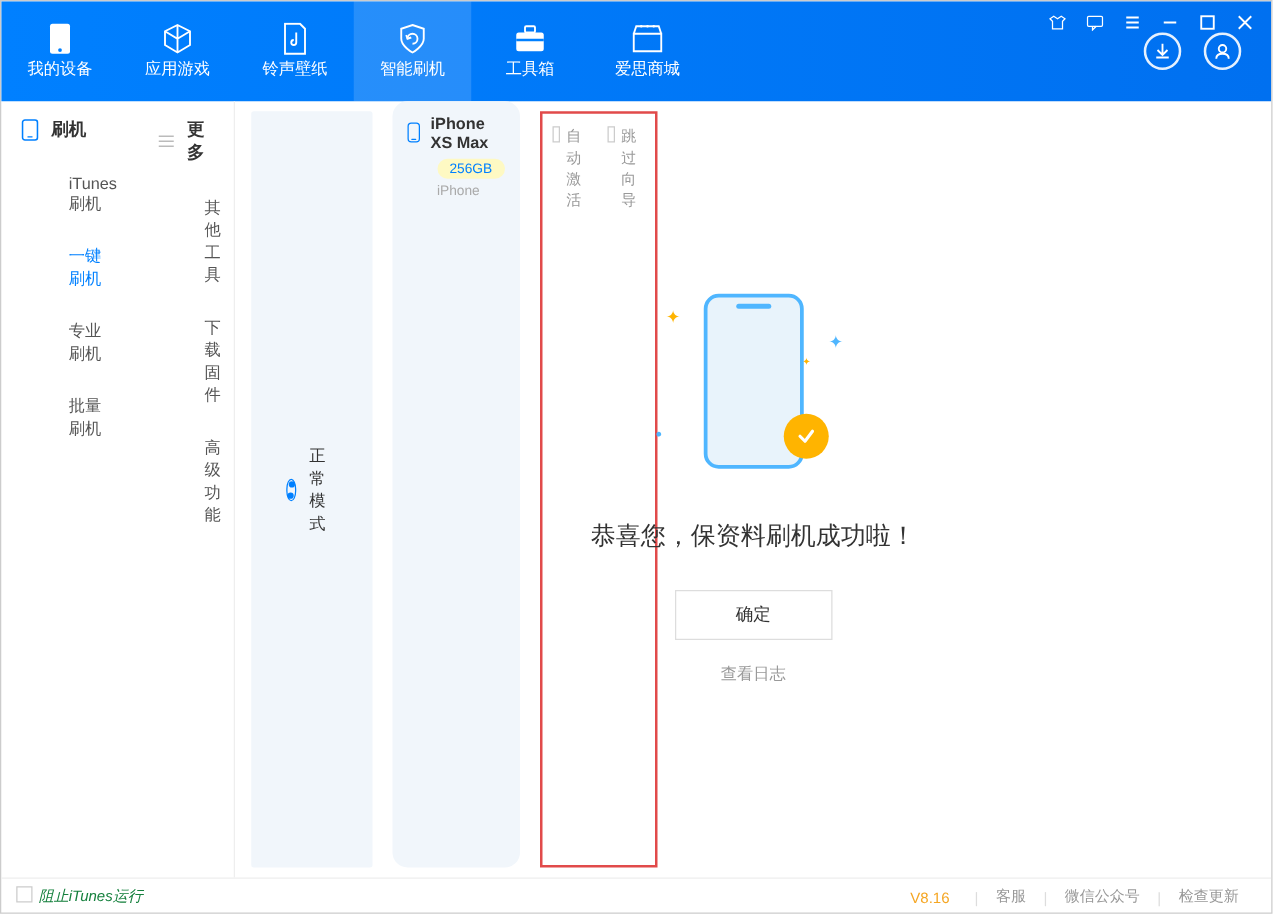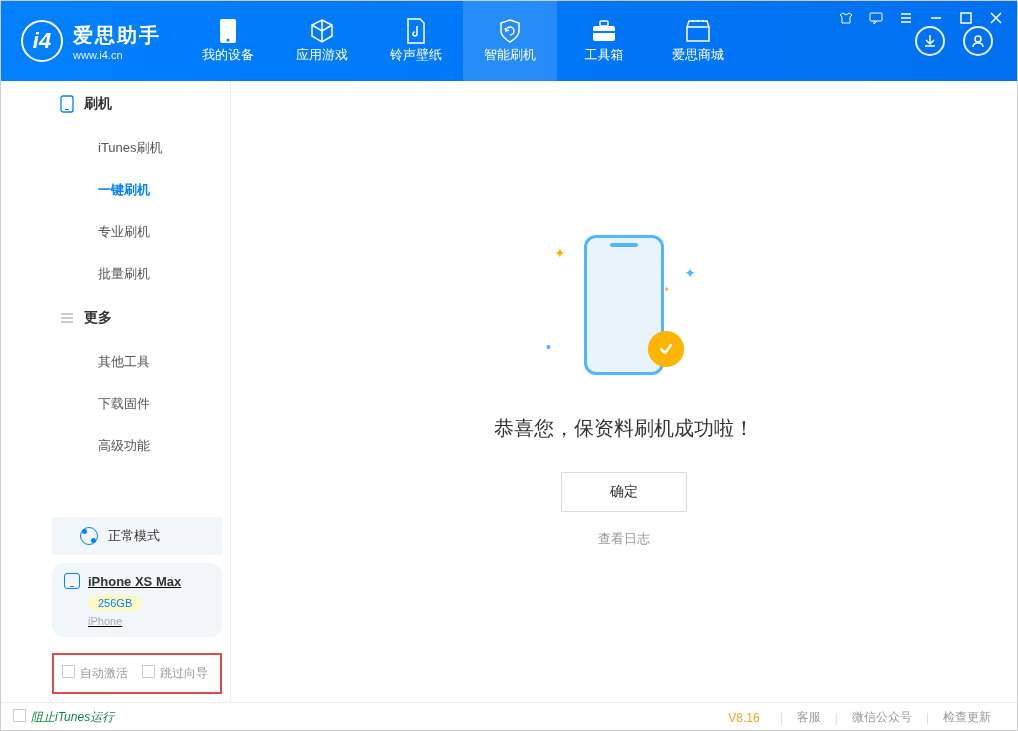--- a/index.html
+++ b/index.html
@@ -18,34 +18,34 @@
 .nav-icon { width: 26px; height: 26px; display: flex; align-items: center; justify-content: center; }
 svg { display: block; }
 
 .titlebar-icons { position: absolute; top: 10px; right: 14px; display: flex; gap: 14px; color: #fff; font-size: 14px; }
 .tb-icon { cursor: pointer; width: 16px; height: 16px; display: flex; align-items: center; justify-content: center; }
 
 .header-right { display: flex; align-items: center; gap: 18px; padding-right: 24px; }
 .circ-btn { width: 30px; height: 30px; border: 2px solid rgba(255,255,255,0.9); border-radius: 50%; display: flex; align-items: center; justify-content: center; cursor: pointer; }
 
 .body-area { display: flex; height: 621px; }
-.sidebar { width: 187px; border-right: 1px solid #eee; display: flex; flex-direction: column; margin-left: 43px; }
+.sidebar { width: 187px; border-right: 1px solid #eee; display: flex; flex-direction: row; }
 .sb-section { padding: 0; }
 .sb-header { display: flex; align-items: center; gap: 10px; padding: 14px 16px; font-size: 14px; color: #333; font-weight: bold; }
 .sb-item { padding: 12px 16px 12px 54px; font-size: 13px; color: #555; cursor: pointer; }
-.sb-item.active { color: #0080ff; font-weight: bold; }
+.sb-item.active { color: #0080ff; }
 .sb-spacer { flex: 1; }
 
 .mode-box { margin: 8px; background: #f1f6fb; border-radius: 2px; padding: 10px 28px; display: flex; align-items: center; gap: 10px; font-size: 13px; color: #333; }
 .mode-icon { width: 18px; height: 18px; border: 1.5px solid #0080ff; border-radius: 50%; position: relative; }
 .mode-icon::before, .mode-icon::after { content: ''; position: absolute; width: 5px; height: 5px; background: #0080ff; border-radius: 50%; }
 .mode-icon::before { top: 1px; left: 1px; }
 .mode-icon::after { bottom: 1px; right: 1px; }
 
-.device-box { margin: 0 8px 8px; background: #f1f6fb; border-radius: 12px; padding: 10px 12px; text-decoration: underline; }
+.device-box { margin: 0 8px 8px; background: #f1f6fb; border-radius: 12px; padding: 10px 12px; }
 .dev-row1 { display: flex; align-items: center; gap: 8px; font-size: 13px; font-weight: bold; color: #333; }
 .dev-icon { width: 16px; height: 16px; border: 1.5px solid #0080ff; border-radius: 3px; position: relative; }
 .dev-icon::after { content: ''; position: absolute; bottom: 1px; left: 50%; transform: translateX(-50%); width: 4px; height: 1.5px; background: #0080ff; border-radius: 1px; }
 .cap-badge { display: inline-block; background: #fef9c3; color: #0080ff; font-size: 11px; padding: 2px 10px; border-radius: 10px; margin-top: 6px; margin-left: 24px; }
 .dev-sub { font-size: 11px; color: #aaa; margin-left: 24px; margin-top: 4px; }
 
 .checkbox-row { border: 2px solid #e14a4a; margin: 8px; padding: 10px 8px; display: flex; gap: 14px; font-size: 12px; color: #999; }
 .cb { display: flex; align-items: flex-start; gap: 5px; cursor: pointer; }
 .cb-box { width: 13px; height: 13px; border: 1px solid #ccc; }
 
@@ -68,27 +68,20 @@
 .footer .cb { color: #15803d; font-style: italic; }
 .footer-spacer { flex: 1; }
 .version { color: #f5a623; margin-right: 20px; }
 .flink { color: #999; padding: 0 14px; cursor: pointer; }
 .fdiv { color: #ddd; }
 </style>
 </head>
 <body>
 
 <div class="header">
-  <div class="logo-area">
-    <div class="logo-icon">i4</div>
-    <div class="logo-text">
-      <div class="logo-title">爱思助手</div>
-      <div class="logo-sub">www.i4.cn</div>
-    </div>
-  </div>
   <div class="nav-tabs">
     <div class="nav-tab">
       <span class="nav-icon">
           <svg width="20" height="26" viewBox="0 0 20 26">
             <rect x="2" y="1" width="16" height="24" rx="2" fill="#fff"></rect>
             <circle cx="10" cy="22" r="1.5" fill="#0080ff"></circle>
           </svg>
         </span>
       <span>我的设备</span>
     </div>

